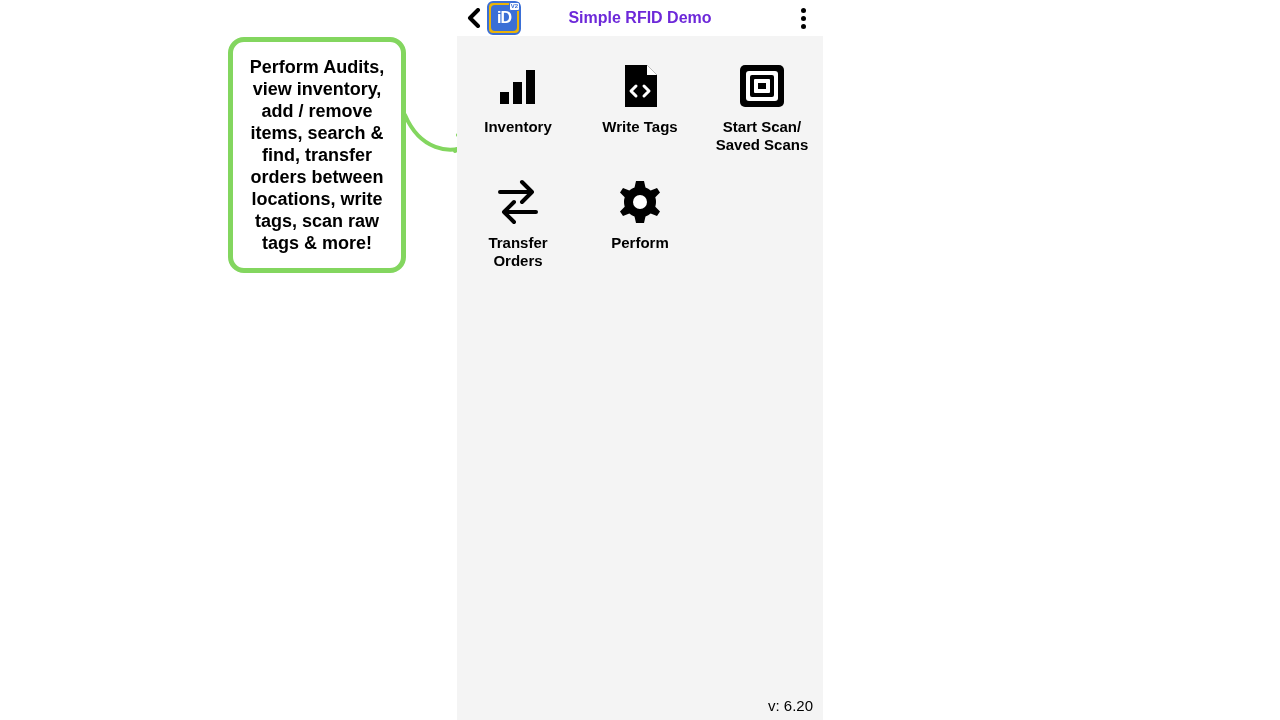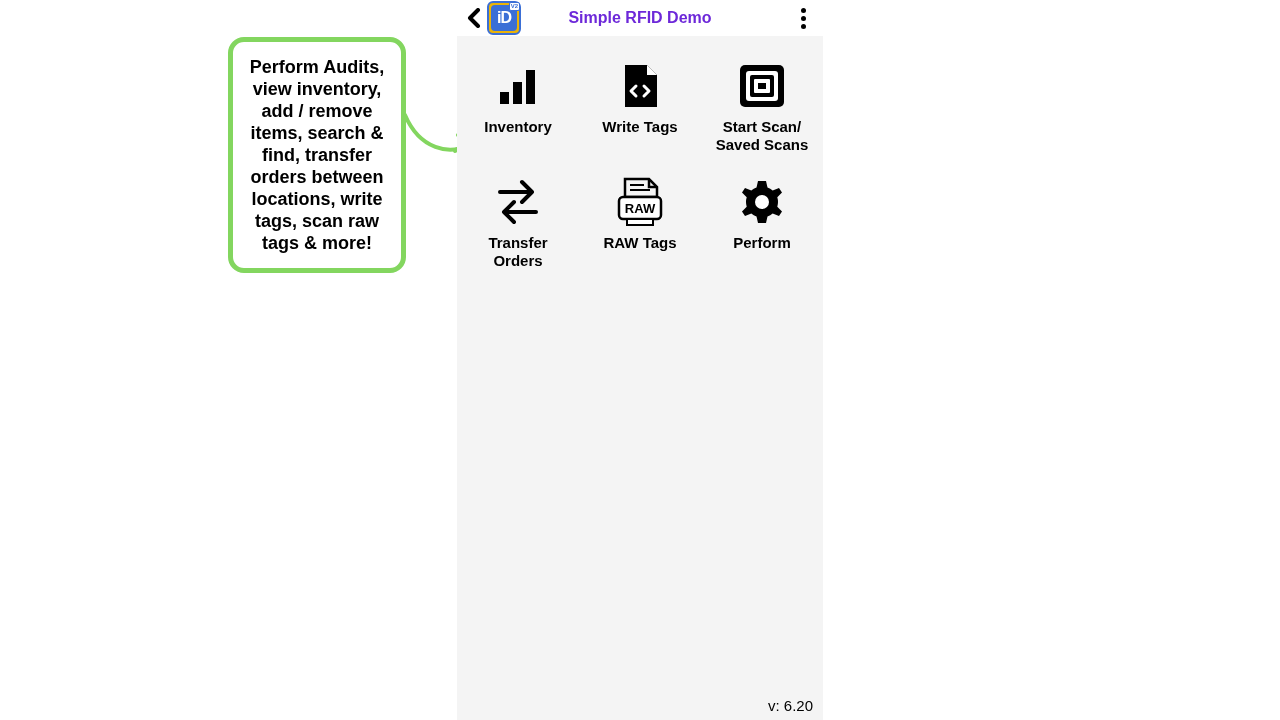--- a/index.html
+++ b/index.html
@@ -235,34 +235,20 @@
       <div class="icon-slot">
         <svg width="56" height="52" viewBox="0 0 56 52">
           <path d="M10 16 H42 L32 6 M42 16 L32 26" stroke="#000" stroke-width="4" fill="none" stroke-linecap="round" stroke-linejoin="round"></path>
           <path d="M46 36 H14 L24 26 M14 36 L24 46" stroke="#000" stroke-width="4" fill="none" stroke-linecap="round" stroke-linejoin="round"></path>
         </svg>
       </div>
       <div class="lbl">Transfer
 Orders</div>
     </div>
 
-    <div class="grid-item">
-      <div class="icon-slot">
-        <svg width="58" height="54" viewBox="0 0 58 54">
-          <path d="M14 4 H38 L46 12 V22 H14 Z" fill="none" stroke="#000" stroke-width="2.5"></path>
-          <path d="M38 4 V12 H46" fill="none" stroke="#000" stroke-width="2.5"></path>
-          <line x1="19" y1="10" x2="33" y2="10" stroke="#000" stroke-width="2"></line>
-          <line x1="19" y1="15" x2="39" y2="15" stroke="#000" stroke-width="2"></line>
-          <rect x="8" y="22" width="42" height="22" rx="4" fill="#fff" stroke="#000" stroke-width="2.5"></rect>
-          <rect x="16" y="44" width="26" height="6" fill="#fff" stroke="#000" stroke-width="2"></rect>
-          <text x="29" y="38" font-size="13" font-weight="900" text-anchor="middle" fill="#000">RAW</text>
-        </svg>
-      </div>
-      <div class="lbl">RAW Tags</div>
-    </div>
 
     <div class="grid-item">
       <div class="icon-slot">
         <svg width="50" height="50" viewBox="0 0 50 50">
           <path d="M25 4 L29 4 L30.5 10.5 A16 16 0 0 1 35.7 13.5 L42 11 L45 15.5 L40.3 20.2 A16 16 0 0 1 41 25 A16 16 0 0 1 40.3 29.8 L45 34.5 L42 39 L35.7 36.5 A16 16 0 0 1 30.5 39.5 L29 46 L21 46 L19.5 39.5 A16 16 0 0 1 14.3 36.5 L8 39 L5 34.5 L9.7 29.8 A16 16 0 0 1 9 25 A16 16 0 0 1 9.7 20.2 L5 15.5 L8 11 L14.3 13.5 A16 16 0 0 1 19.5 10.5 L21 4 Z" fill="#000"></path>
           <circle cx="25" cy="25" r="7" fill="#fff"></circle>
         </svg>
       </div>
       <div class="lbl">Perform</div>
     </div>

